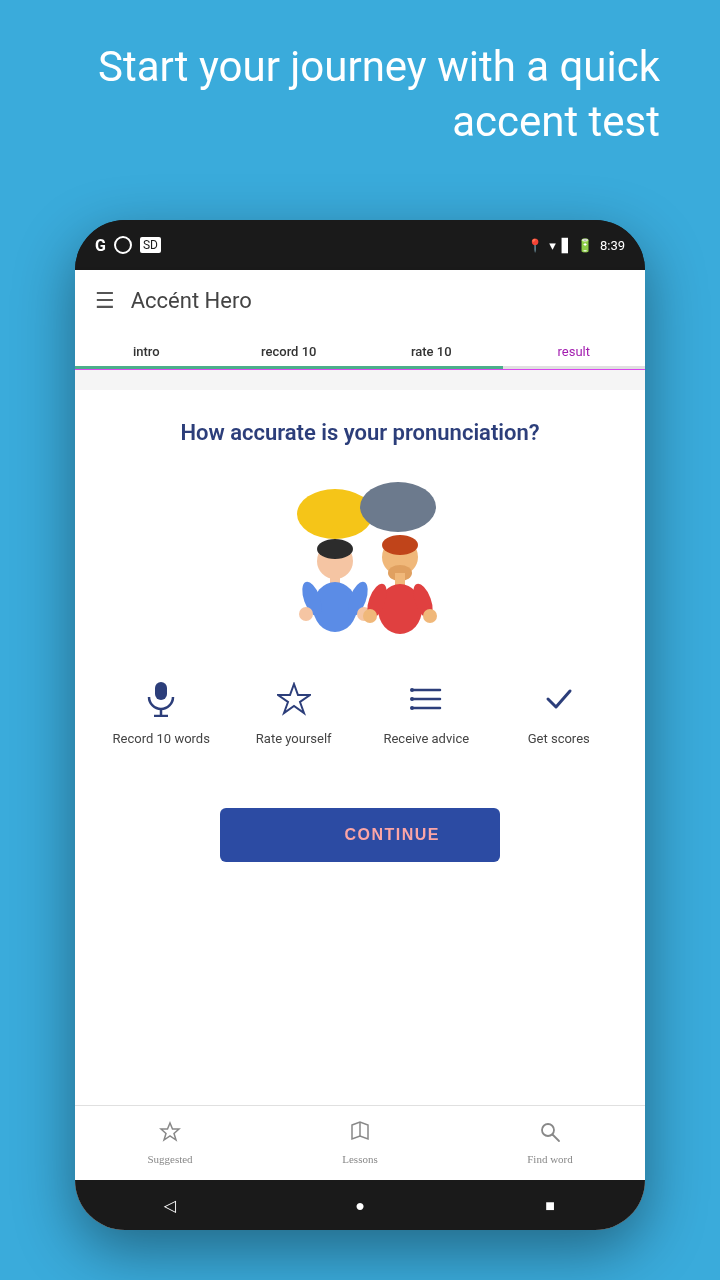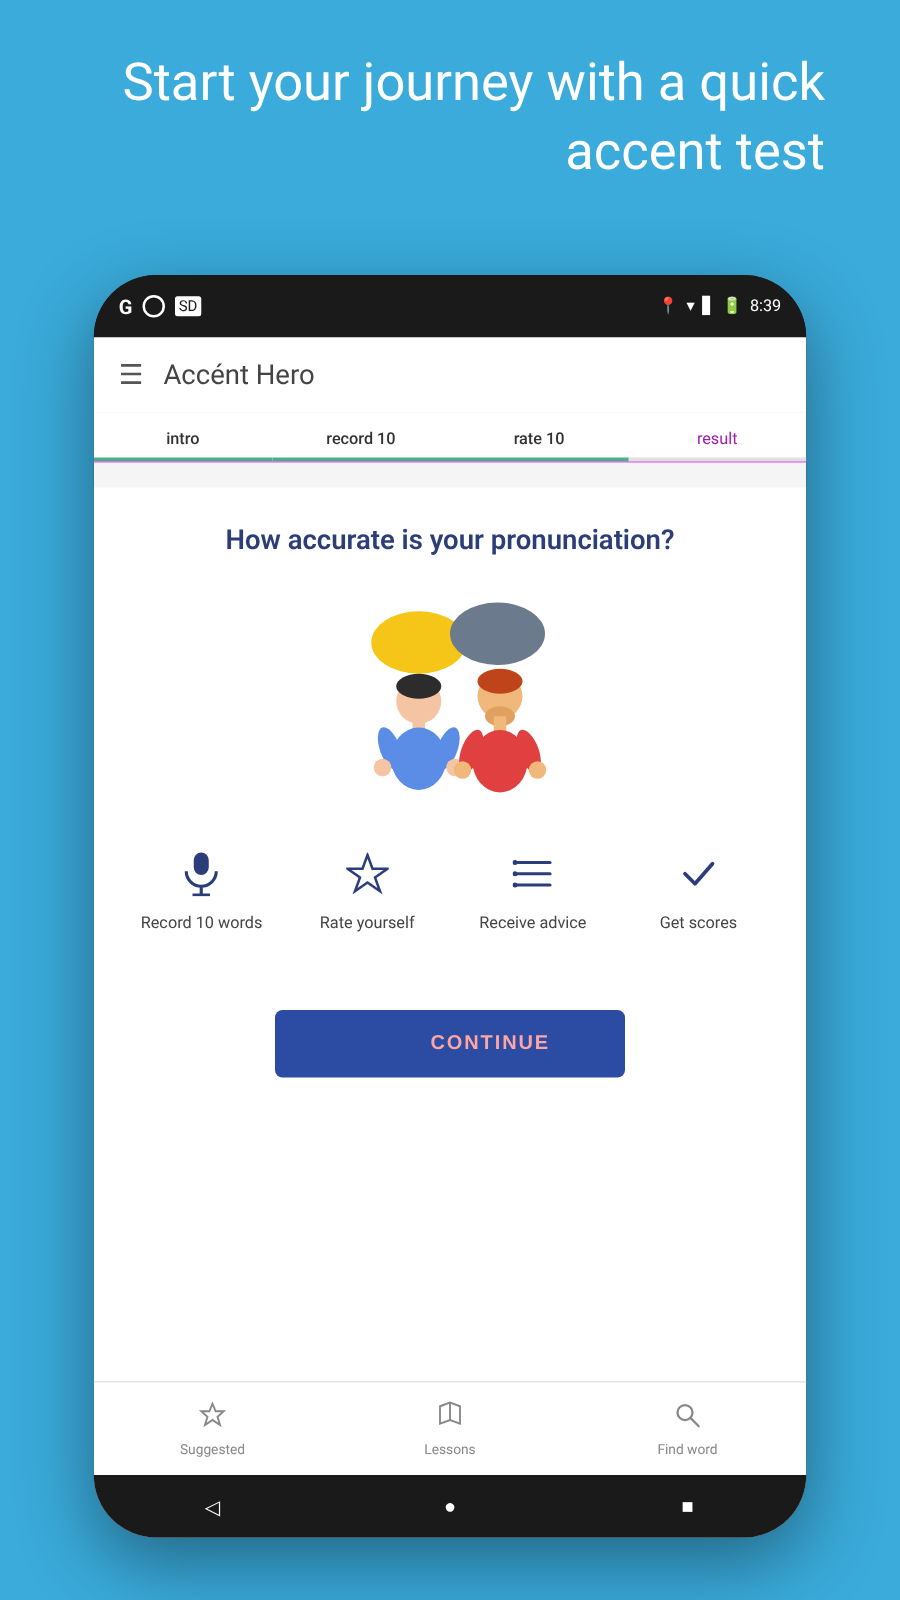--- a/index.html
+++ b/index.html
@@ -224,20 +224,21 @@
     }
 
     .nav-item {
       flex: 1;
       display: flex;
       flex-direction: column;
       align-items: center;
       justify-content: center;
       gap: 4px;
       cursor: pointer;
+      font-family: Liberation Serif, serif;
     }
 
     .nav-icon {
       font-size: 22px;
       color: #888;
     }
 
     .nav-label {
       font-size: 11px;
       color: #888;

